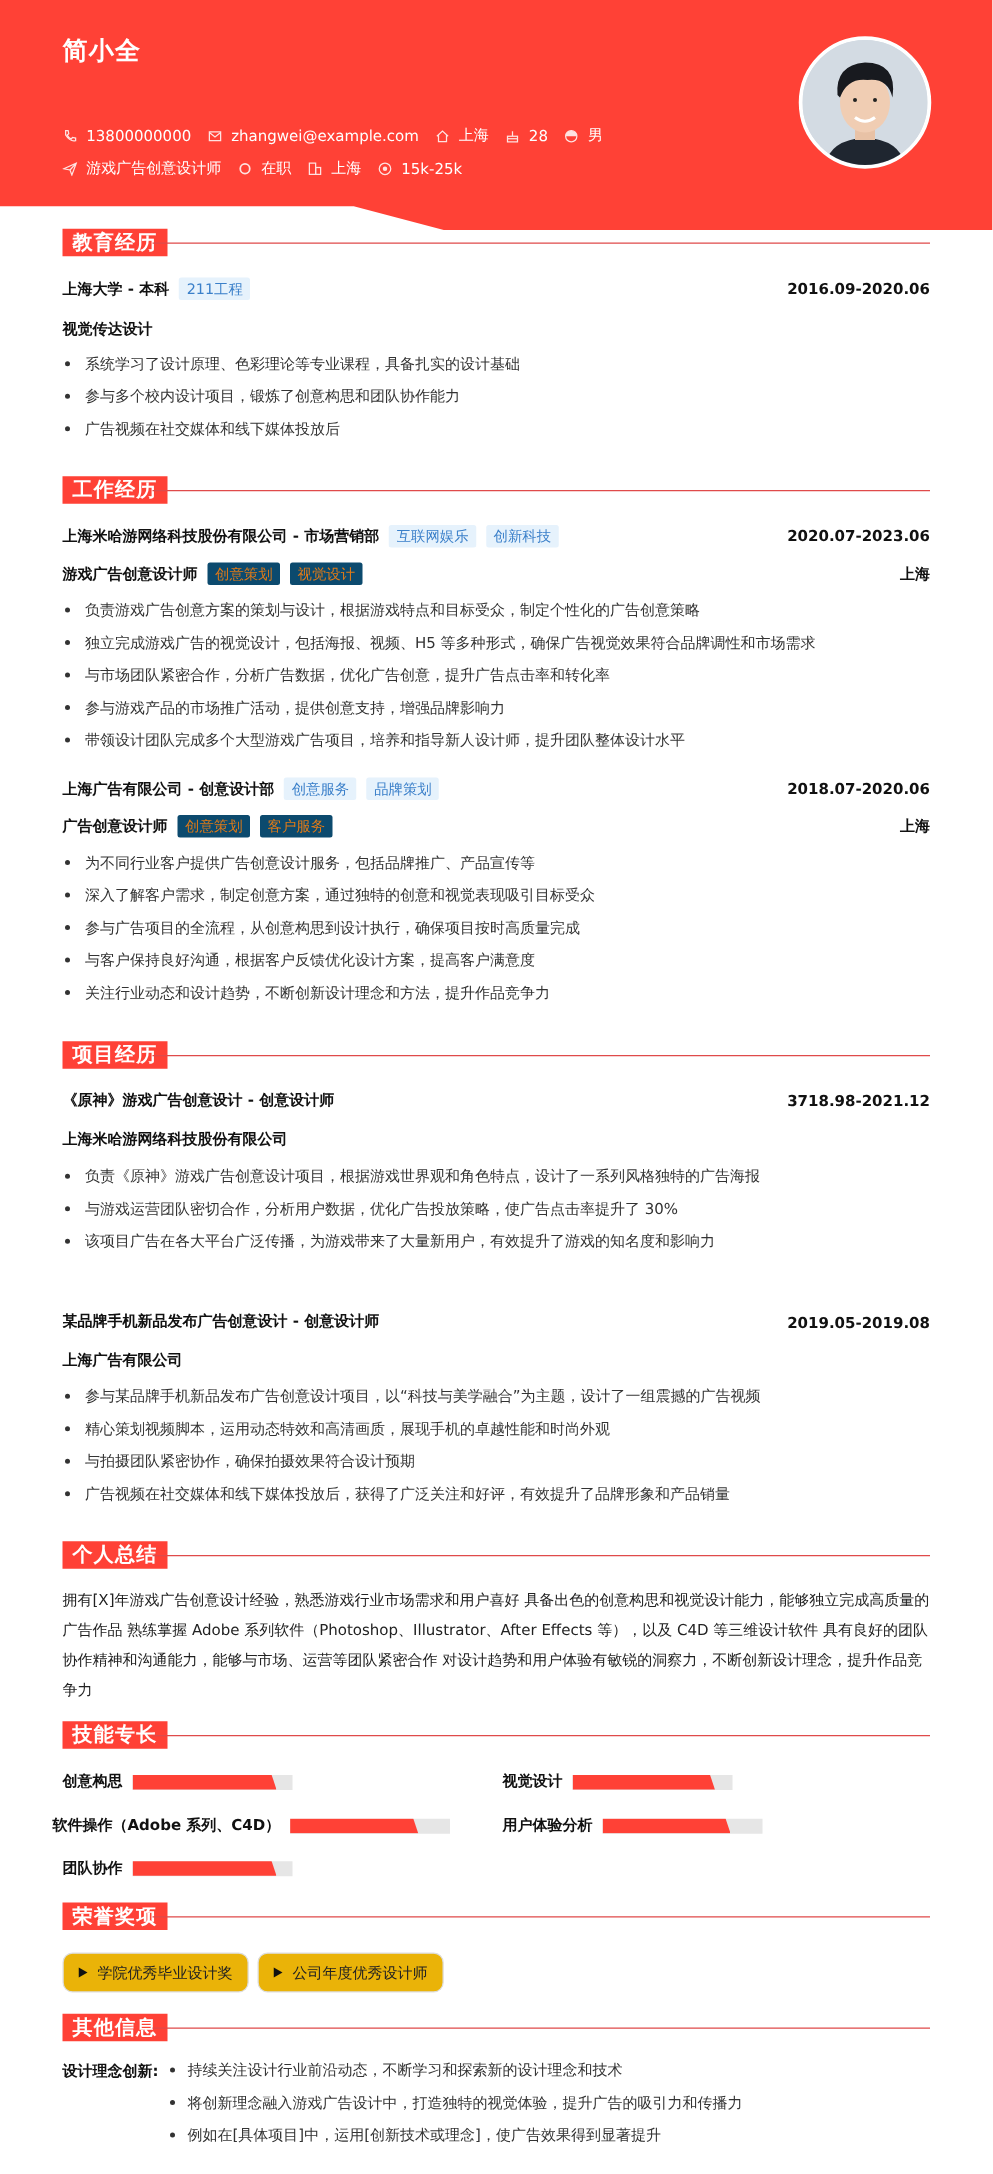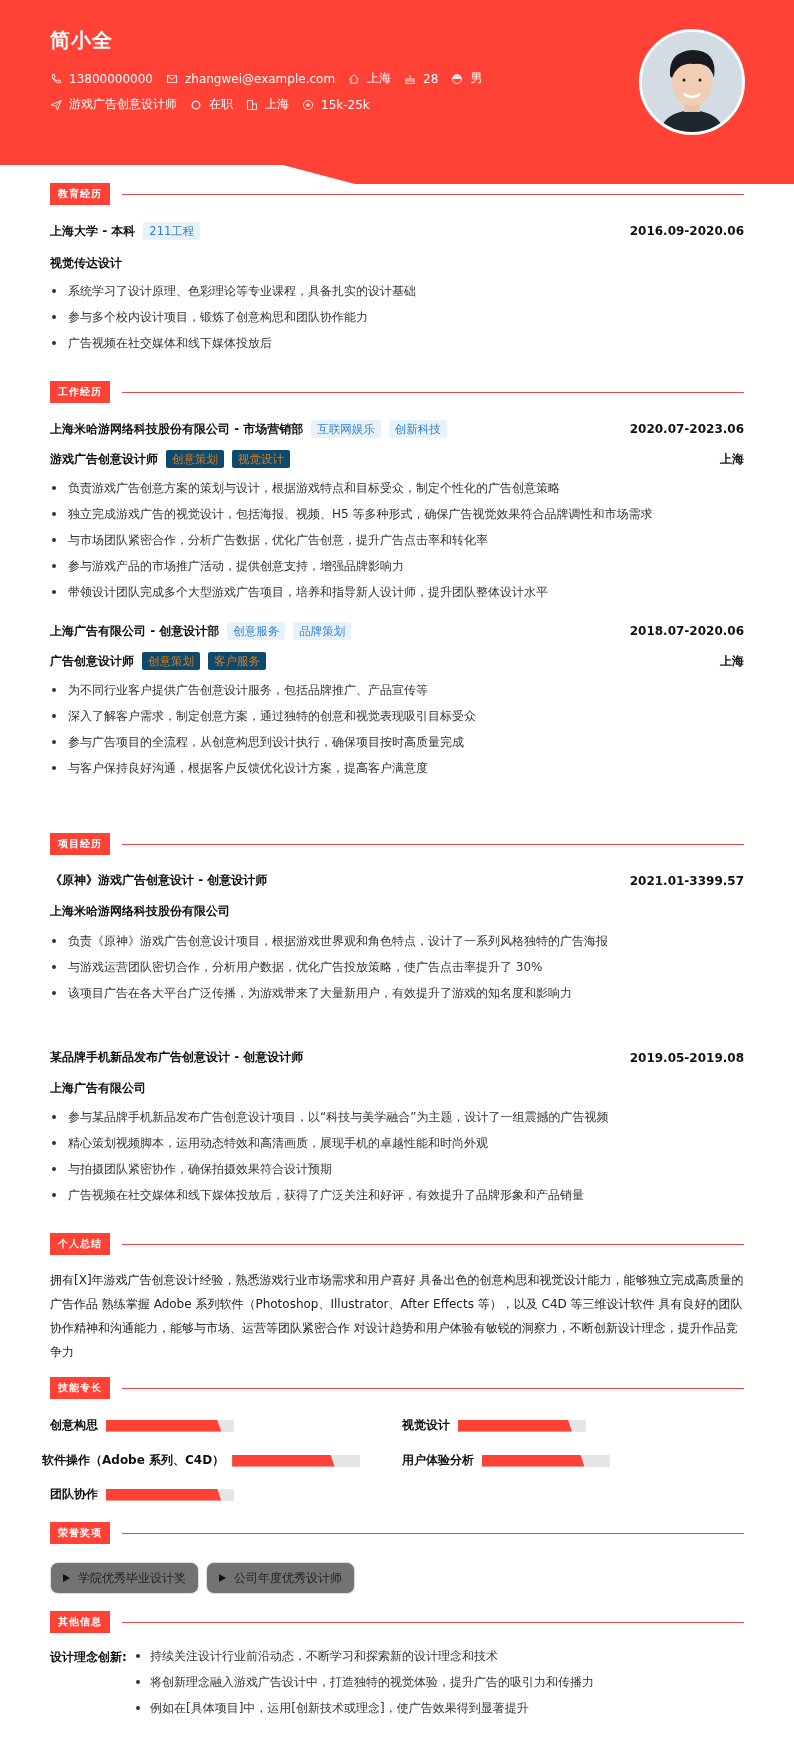--- a/index.html
+++ b/index.html
@@ -4,46 +4,46 @@
 <style>
   * { box-sizing: border-box; margin: 0; padding: 0; }
   html, body { width: 794px; background: #fff; }
   body { font-family: "DejaVu Sans", "Liberation Sans", sans-serif; color: #222; font-size: 12px; position: relative; height: 1739px; overflow: hidden; }
   .header { position: absolute; left: 0; top: 0; width: 794px; height: 184px; }
   .header svg.bg { position: absolute; left: 0; top: 0; }
   .name { position: absolute; left: 50px; top: 27px; font-size: 20px; font-weight: bold; color: #fff; letter-spacing: 1px; }
   .info-row { position: absolute; left: 50px; display: flex; align-items: center; color: #fff; font-size: 12px; white-space: nowrap; }
   .info-row.r1 { top: 70px; }
   .info-row.r2 { top: 96px; }
-  .info-item { display: flex; align-items: center; margin-right: 13px; }
+  .info-item { display: flex; align-items: center; margin-right: 13px; margin-top: 30px; }
   .info-item .ic { width: 12px; height: 12px; margin-right: 7px; display: inline-block; opacity: 0.85; }
   .avatar { position: absolute; left: 639px; top: 29px; width: 106px; height: 106px; border-radius: 50%; border: 3px solid #fff; background: #d3dbe3; overflow: hidden; }
 
   .section-title { position: absolute; left: 50px; width: 694px; height: 22px; }
-  .section-title .badge { position: absolute; left: 0; top: 0; height: 22px; padding: 0 8px; background: #ff4136; color: #fff; font-size: 10px; line-height: 22px; font-weight: bold; letter-spacing: 1px; }
+  .section-title .badge { position: absolute; left: 0; top: 0; height: 22px; padding: 0 8px; background: #ff4136; color: #fff; font-size: 16px; line-height: 22px; font-weight: bold; letter-spacing: 1px; }
   .section-title .line { position: absolute; left: 72px; right: 0; top: 11px; height: 1px; background: #e04a4a; }
 
   .row { position: absolute; left: 50px; width: 694px; display: flex; align-items: center; font-size: 12px; }
   .row .title { font-weight: bold; color: #111; }
   .row .right { margin-left: auto; font-weight: bold; color: #111; }
   .tag { display: inline-block; font-size: 11.5px; padding: 1px 6px; margin-left: 8px; line-height: 16px; border-radius: 2px; font-weight: normal; }
   .tag.blue { background: #e6f2fc; color: #3a7fc9; }
   .tag.orange { background: #0c4a6e; color: #e07a17; }
   .sub { position: absolute; left: 50px; font-weight: bold; font-size: 12px; color: #111; }
   ul.bullets { position: absolute; left: 50px; width: 694px; list-style: none; }
   ul.bullets li { position: relative; padding-left: 18px; height: 26px; line-height: 26px; font-size: 12px; color: #333; white-space: nowrap; }
   ul.bullets li::before { content: ""; position: absolute; left: 2px; top: 11px; width: 4px; height: 4px; border-radius: 50%; background: #333; }
 
   .summary { position: absolute; left: 50px; width: 694px; top: 1268px; font-size: 12px; line-height: 24px; color: #222; }
 
   .skill { position: absolute; display: flex; align-items: center; font-size: 12px; font-weight: bold; color: #111; white-space: nowrap; }
   .skill .bar { position: relative; margin-left: 8px; width: 128px; height: 12px; background: #e6e6e6; }
   .skill .fill { position: absolute; left: 0; top: 0; height: 12px; background: #ff4136; clip-path: polygon(0 0, calc(100% - 4px) 0, 100% 100%, 0 100%); }
 
-  .award { position: absolute; top: 1562px; height: 32px; border: 1px solid #ddd; border-radius: 8px; display: flex; align-items: center; padding: 0 12px; font-size: 12px; color: #222; background: #737373; }
+  .award { position: absolute; top: 1562px; height: 32px; border: 1px solid #ddd; border-radius: 8px; display: flex; align-items: center; padding: 0 12px; font-size: 12px; color: #222; background: #eab308; }
   .award .tri { width: 0; height: 0; border-top: 4.5px solid transparent; border-bottom: 4.5px solid transparent; border-left: 7px solid #111; margin-right: 8px; }
 
   .other-label { position: absolute; left: 50px; top: 1649px; font-weight: bold; font-size: 12px; color: #111; }
   ul.other { position: absolute; left: 132px; top: 1647px; list-style: none; }
   ul.other li { position: relative; padding-left: 18px; height: 26px; line-height: 18px; font-size: 12px; color: #333; white-space: nowrap; }
   ul.other li::before { content: ""; position: absolute; left: 4px; top: 7px; width: 4px; height: 4px; border-radius: 50%; background: #333; }
 </style>
 </head>
 <body>
 
@@ -183,29 +183,30 @@
   <span class="title">广告创意设计师</span>
   <span class="tag orange">创意策划</span>
   <span class="tag orange">客户服务</span>
   <span class="right">上海</span>
 </div>
 <ul class="bullets" style="top:677px;">
   <li>为不同行业客户提供广告创意设计服务，包括品牌推广、产品宣传等</li>
   <li>深入了解客户需求，制定创意方案，通过独特的创意和视觉表现吸引目标受众</li>
   <li>参与广告项目的全流程，从创意构思到设计执行，确保项目按时高质量完成</li>
   <li>与客户保持良好沟通，根据客户反馈优化设计方案，提高客户满意度</li>
+  <li>关注行业动态和设计趋势，不断创新设计理念和方法，提升作品竞争力</li>
 </ul>
 
 <div class="section-title" style="top:833px;">
   <span class="badge">项目经历</span>
   <span class="line"></span>
 </div>
 <div class="row" style="top:872px;">
   <span class="title">《原神》游戏广告创意设计 - 创意设计师</span>
-  <span class="right">2021.01-3399.57</span>
+  <span class="right">3718.98-2021.12</span>
 </div>
 <div class="sub" style="top:903px;">上海米哈游网络科技股份有限公司</div>
 <ul class="bullets" style="top:928px;">
   <li>负责《原神》游戏广告创意设计项目，根据游戏世界观和角色特点，设计了一系列风格独特的广告海报</li>
   <li>与游戏运营团队密切合作，分析用户数据，优化广告投放策略，使广告点击率提升了 30%</li>
   <li>该项目广告在各大平台广泛传播，为游戏带来了大量新用户，有效提升了游戏的知名度和影响力</li>
 </ul>
 
 <div class="row" style="top:1049px;">
   <span class="title">某品牌手机新品发布广告创意设计 - 创意设计师</span>

